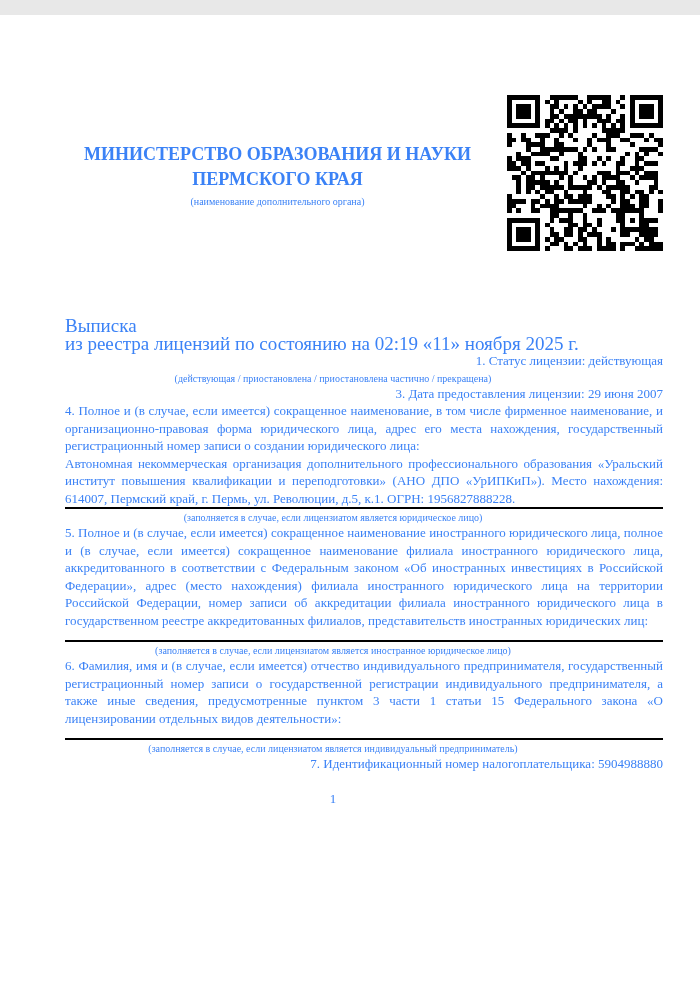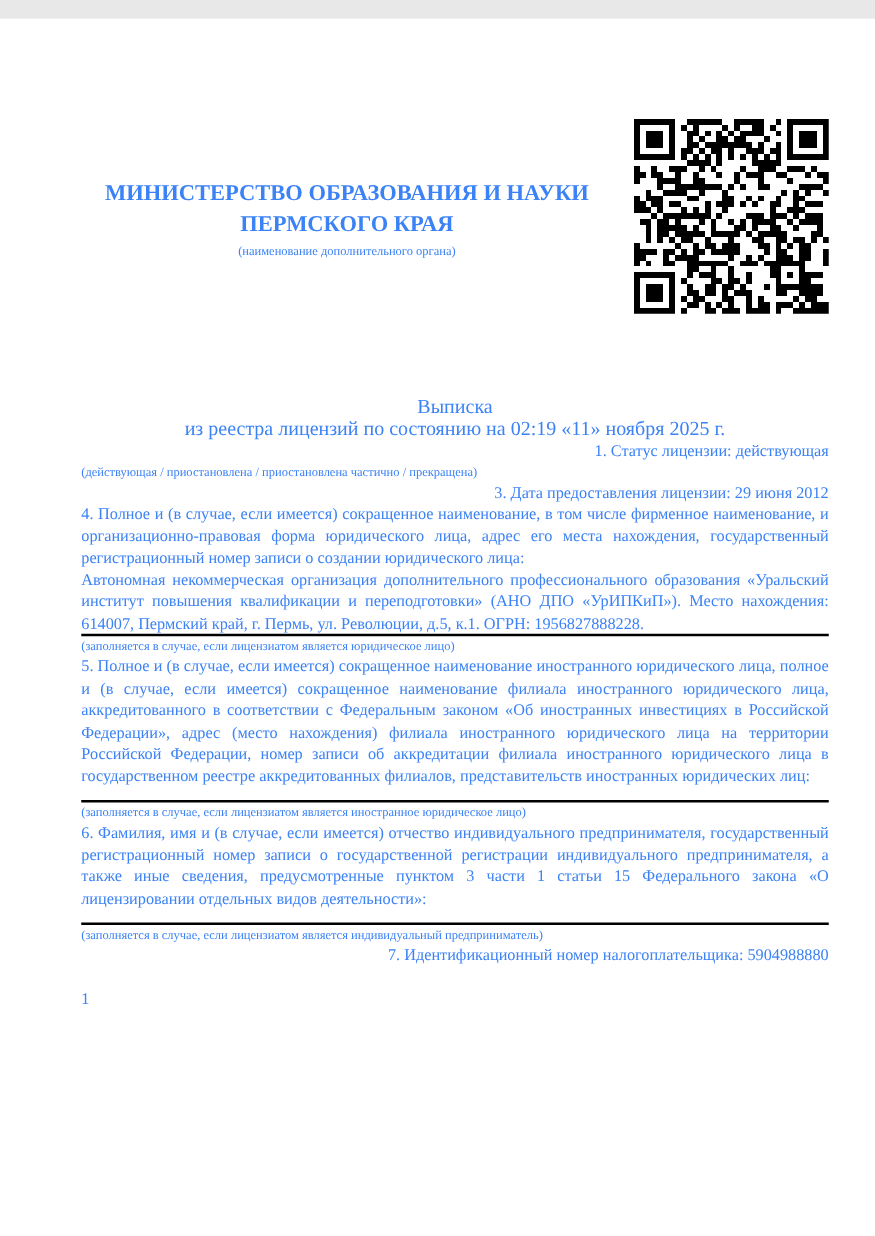--- a/index.html
+++ b/index.html
@@ -41,22 +41,21 @@
   .body {
     position: absolute;
     left: 65px;
     top: 0;
     width: 598px;
     font-size: 13px;
     line-height: 17.5px;
   }
   .doc-title {
     margin-top: 302px;
-    text-align: center;
-    font-size: 16px;
+    font-size: 19px;
   }
   p.item {
     margin: 0;
     text-align: right;
   }
   p.para {
     margin: 0;
     text-align: justify;
   }
   .mt-item1 { margin-top: 33px; }
@@ -66,20 +65,21 @@
   .mt-item5 { margin-top: 18px; }
   .mt-item6 { margin-top: 20px; }
   .mt-item7 { margin-top: 21px; }
   .rule {
     border-top: 2px solid #000;
     height: 0;
   }
   .rule-gap { margin-top: 11px; }
   .cap-wrap {
     width: 536px;
+    text-align: center;
   }
   .scaption {
     font-size: 10px;
     line-height: 13px;
     display: block;
     margin-top: 2px;
   }
   .page-num {
     margin-top: 17px;
     font-size: 13px;
@@ -658,21 +658,21 @@
       <div>Выписка</div>
       <div>из реестра лицензий по состоянию на 02:19 «11» ноября 2025 г.</div>
     </div>
 
     <p class="item mt-item1">1. Статус лицензии: действующая</p>
     <div class="cap-wrap">
       <span class="scaption">(действующая / приостановлена / приостановлена частично / прекращена)</span>
     </div>
 
 
-    <p class="item mt-item3">3. Дата предоставления лицензии: 29 июня 2012</p>
+    <p class="item mt-item3">3. Дата предоставления лицензии: 29 июня 2007</p>
 
     <p class="para mt-item4">4. Полное и (в случае, если имеется) сокращенное наименование, в том числе фирменное наименование, и организационно-правовая форма юридического лица, адрес его места нахождения, государственный регистрационный номер записи о создании юридического лица:</p>
     <p class="para">Автономная некоммерческая организация дополнительного профессионального образования «Уральский институт повышения квалификации и переподготовки» (АНО ДПО «УрИПКиП»). Место нахождения: 614007, Пермский край, г. Пермь, ул. Революции, д.5, к.1. ОГРН: 1956827888228.</p>
     <div class="rule"></div>
     <div class="cap-wrap">
       <span class="scaption">(заполняется в случае, если лицензиатом является юридическое лицо)</span>
     </div>
 
     <p class="para mt-item5">5. Полное и (в случае, если имеется) сокращенное наименование иностранного юридического лица, полное и (в случае, если имеется) сокращенное наименование филиала иностранного юридического лица, аккредитованного в соответствии с Федеральным законом «Об иностранных инвестициях в Российской Федерации», адрес (место нахождения) филиала иностранного юридического лица на территории Российской Федерации, номер записи об аккредитации филиала иностранного юридического лица в государственном реестре аккредитованных филиалов, представительств иностранных юридических лиц:</p>
     <div class="rule rule-gap"></div>

